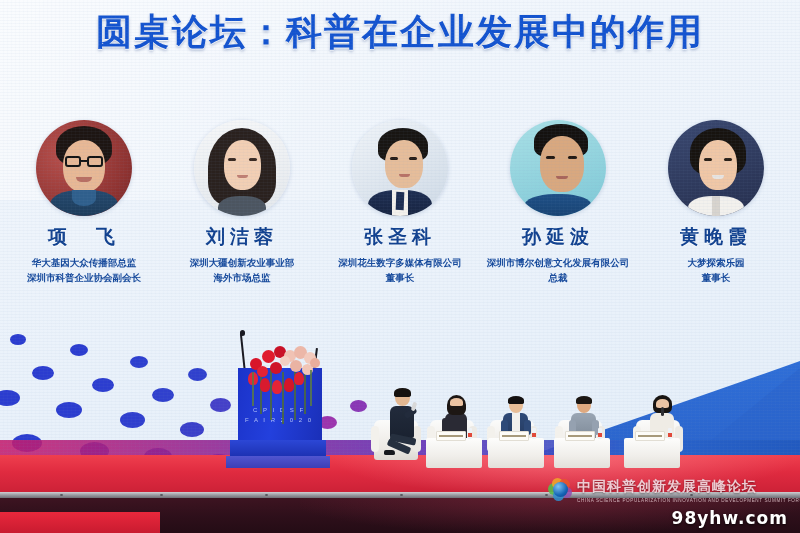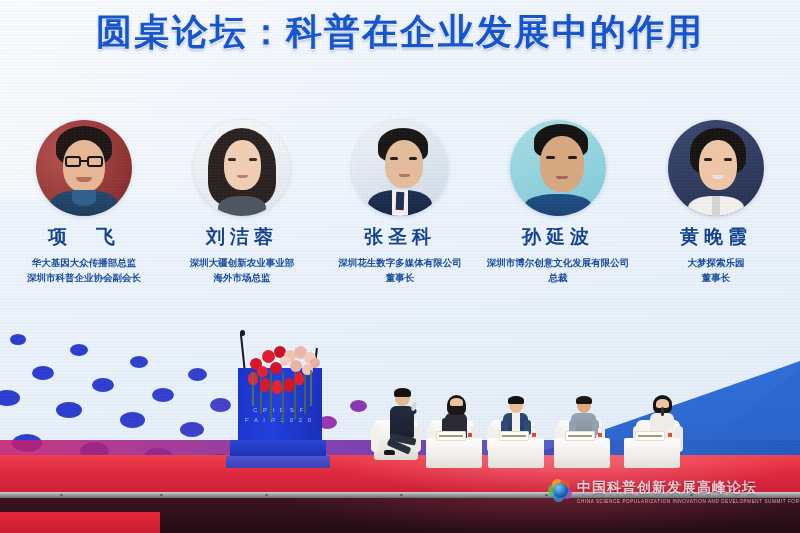--- a/index.html
+++ b/index.html
@@ -159,21 +159,21 @@
   .ctable{position:absolute;bottom:0;width:56px;height:30px;
     background:linear-gradient(180deg,#fdfdfc 0%,#f0eeea 60%,#e3e0da 100%);border-radius:2px;}
   .namecard{position:absolute;width:30px;height:10px;background:#fdfcf8;
     border:0.5px solid #e2ded4;border-radius:1px;}
   .namecard i{position:absolute;left:2px;top:3px;right:2px;height:2px;
     background:#8a7a52;opacity:.75;display:block;}
   .wbottle{position:absolute;width:4px;height:11px;background:#eef2f6;border-radius:1px;}
   .wbottle b{position:absolute;left:0;bottom:2px;width:4px;height:4px;background:#e04a3a;display:block;}
 
   
-  .logo{position:absolute;left:548px;top:478px;width:220px;height:26px;display:flex;align-items:center;}
+  .logo{position:absolute;left:548px;top:478px;width:220px;height:26px;display:flex;align-items:flex-start;}
   .globe{position:relative;width:24px;height:24px;flex:0 0 24px;}
   .globe .ring{position:absolute;border-radius:50%;}
   .globe .ball{position:absolute;left:5px;top:4px;width:15px;height:15px;border-radius:50%;
     background:radial-gradient(circle at 35% 30%,#7fc4f2,#1564b5 60%,#0b3f86);}
   .logotxt{margin-left:5px;}
   .logo-cn{font-size:14px;font-weight:bold;color:#f0d9df;letter-spacing:1px;
     text-shadow:0 1px 2px rgba(0,0,0,.5);font-family:"DejaVu Serif","Liberation Serif",serif;
     white-space:nowrap;opacity:.92;}
   .logo-en{font-size:4.6px;color:#e8cdd4;letter-spacing:.6px;margin-top:2px;
     white-space:nowrap;opacity:.8;}
@@ -490,14 +490,15 @@
       <span class="ring" style="left:13px;top:9px;width:11px;height:11px;background:#8e4fb0;opacity:.85;"></span>
       <span class="ring" style="left:5px;top:12px;width:11px;height:11px;background:#2f8fd0;opacity:.85;"></span>
       <span class="ball"></span>
     </div>
     <div class="logotxt">
       <div class="logo-cn"><span>中国科普创新发展高峰论坛</span></div>
       <div class="logo-en">CHINA SCIENCE POPULARIZATION INNOVATION AND DEVELOPMENT SUMMIT FORUM</div>
     </div>
   </div>
 
+  <div class="watermark">98yhw.com</div>
 
 </div>
 
 </body></html>

